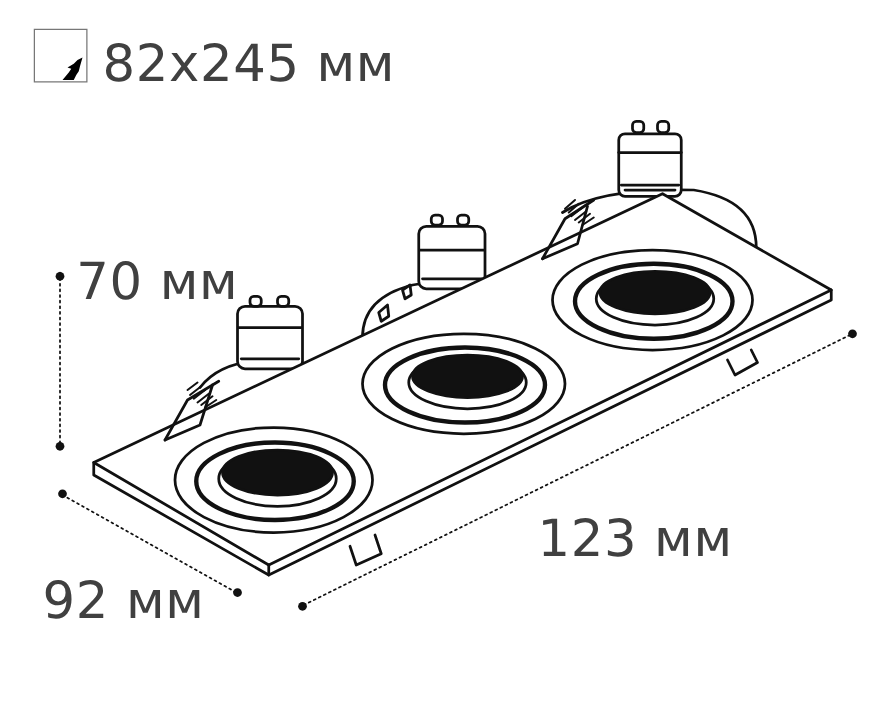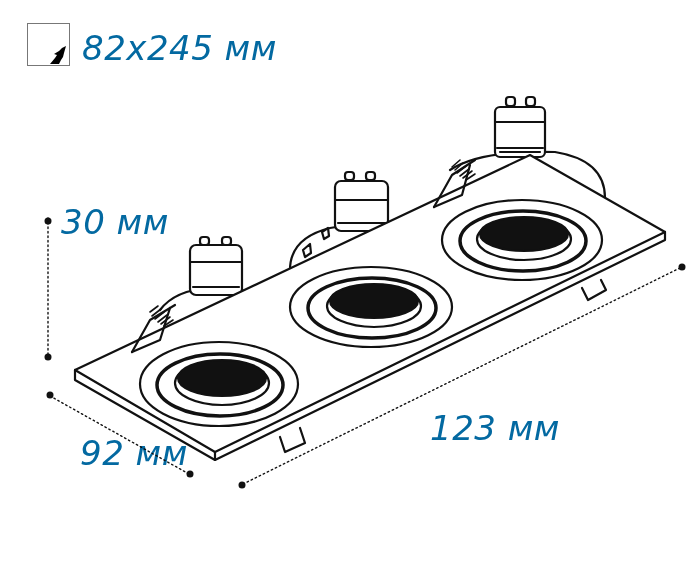--- a/index.html
+++ b/index.html
@@ -1,32 +1,32 @@
 <!DOCTYPE html>
 <html><head>
 <meta charset="utf-8">
 <style>
   html,body{margin:0;padding:0;background:#fff;}
   body{width:700px;height:565px;position:relative;overflow:hidden;font-family:"DejaVu Sans","Liberation Sans",sans-serif;color:#111;}
   svg{position:absolute;left:0;top:0;}
-  .lbl{position:absolute;font-size:34px;line-height:1;color:#0369a1;letter-spacing:0.5px;white-space:nowrap;font-style:italic;}
+  .lbl{position:absolute;font-size:41px;line-height:1;color:#404040;letter-spacing:0.5px;white-space:nowrap;}
   .cut-icon{position:absolute;left:27px;top:23px;width:44px;width:43px;height:43px;border:1px solid #777;box-sizing:border-box;background:#fff;}
 </style>
 </head>
 <body>
 
 <div class="cut-icon">
   <svg width="43" height="43" viewBox="0 0 43 43">
     <path d="M 22 40 L 27 34 L 29 31 L 26 30 L 31 27 L 34 24 L 38 22 L 36 29 L 35 33 L 33 36 L 31 40 Z" fill="#000"></path>
   </svg>
 </div>
 <div class="lbl" style="left:82px;top:31px;">82x245 мм</div>
 
-<div class="lbl" style="left:61px;top:205px;">30 мм</div>
-<div class="lbl" style="left:34px;top:436px;margin-left:46px;">92 мм</div>
+<div class="lbl" style="left:61px;top:205px;">70 мм</div>
+<div class="lbl" style="left:34px;top:460px;">92 мм</div>
 <div class="lbl" style="left:430px;top:411px;">123 мм</div>
 
 <svg width="700" height="565" viewBox="0 0 700 565" fill="none" stroke="#111" stroke-width="2.2" stroke-linejoin="round" stroke-linecap="round">
 
   <g stroke-dasharray="1.5 3" stroke-width="1.4">
     <line x1="48" y1="218" x2="48" y2="356"></line>
     <line x1="50" y1="396" x2="189" y2="474"></line>
     <line x1="243" y1="484" x2="680" y2="268"></line>
   </g>
   <g fill="#111" stroke="none">

